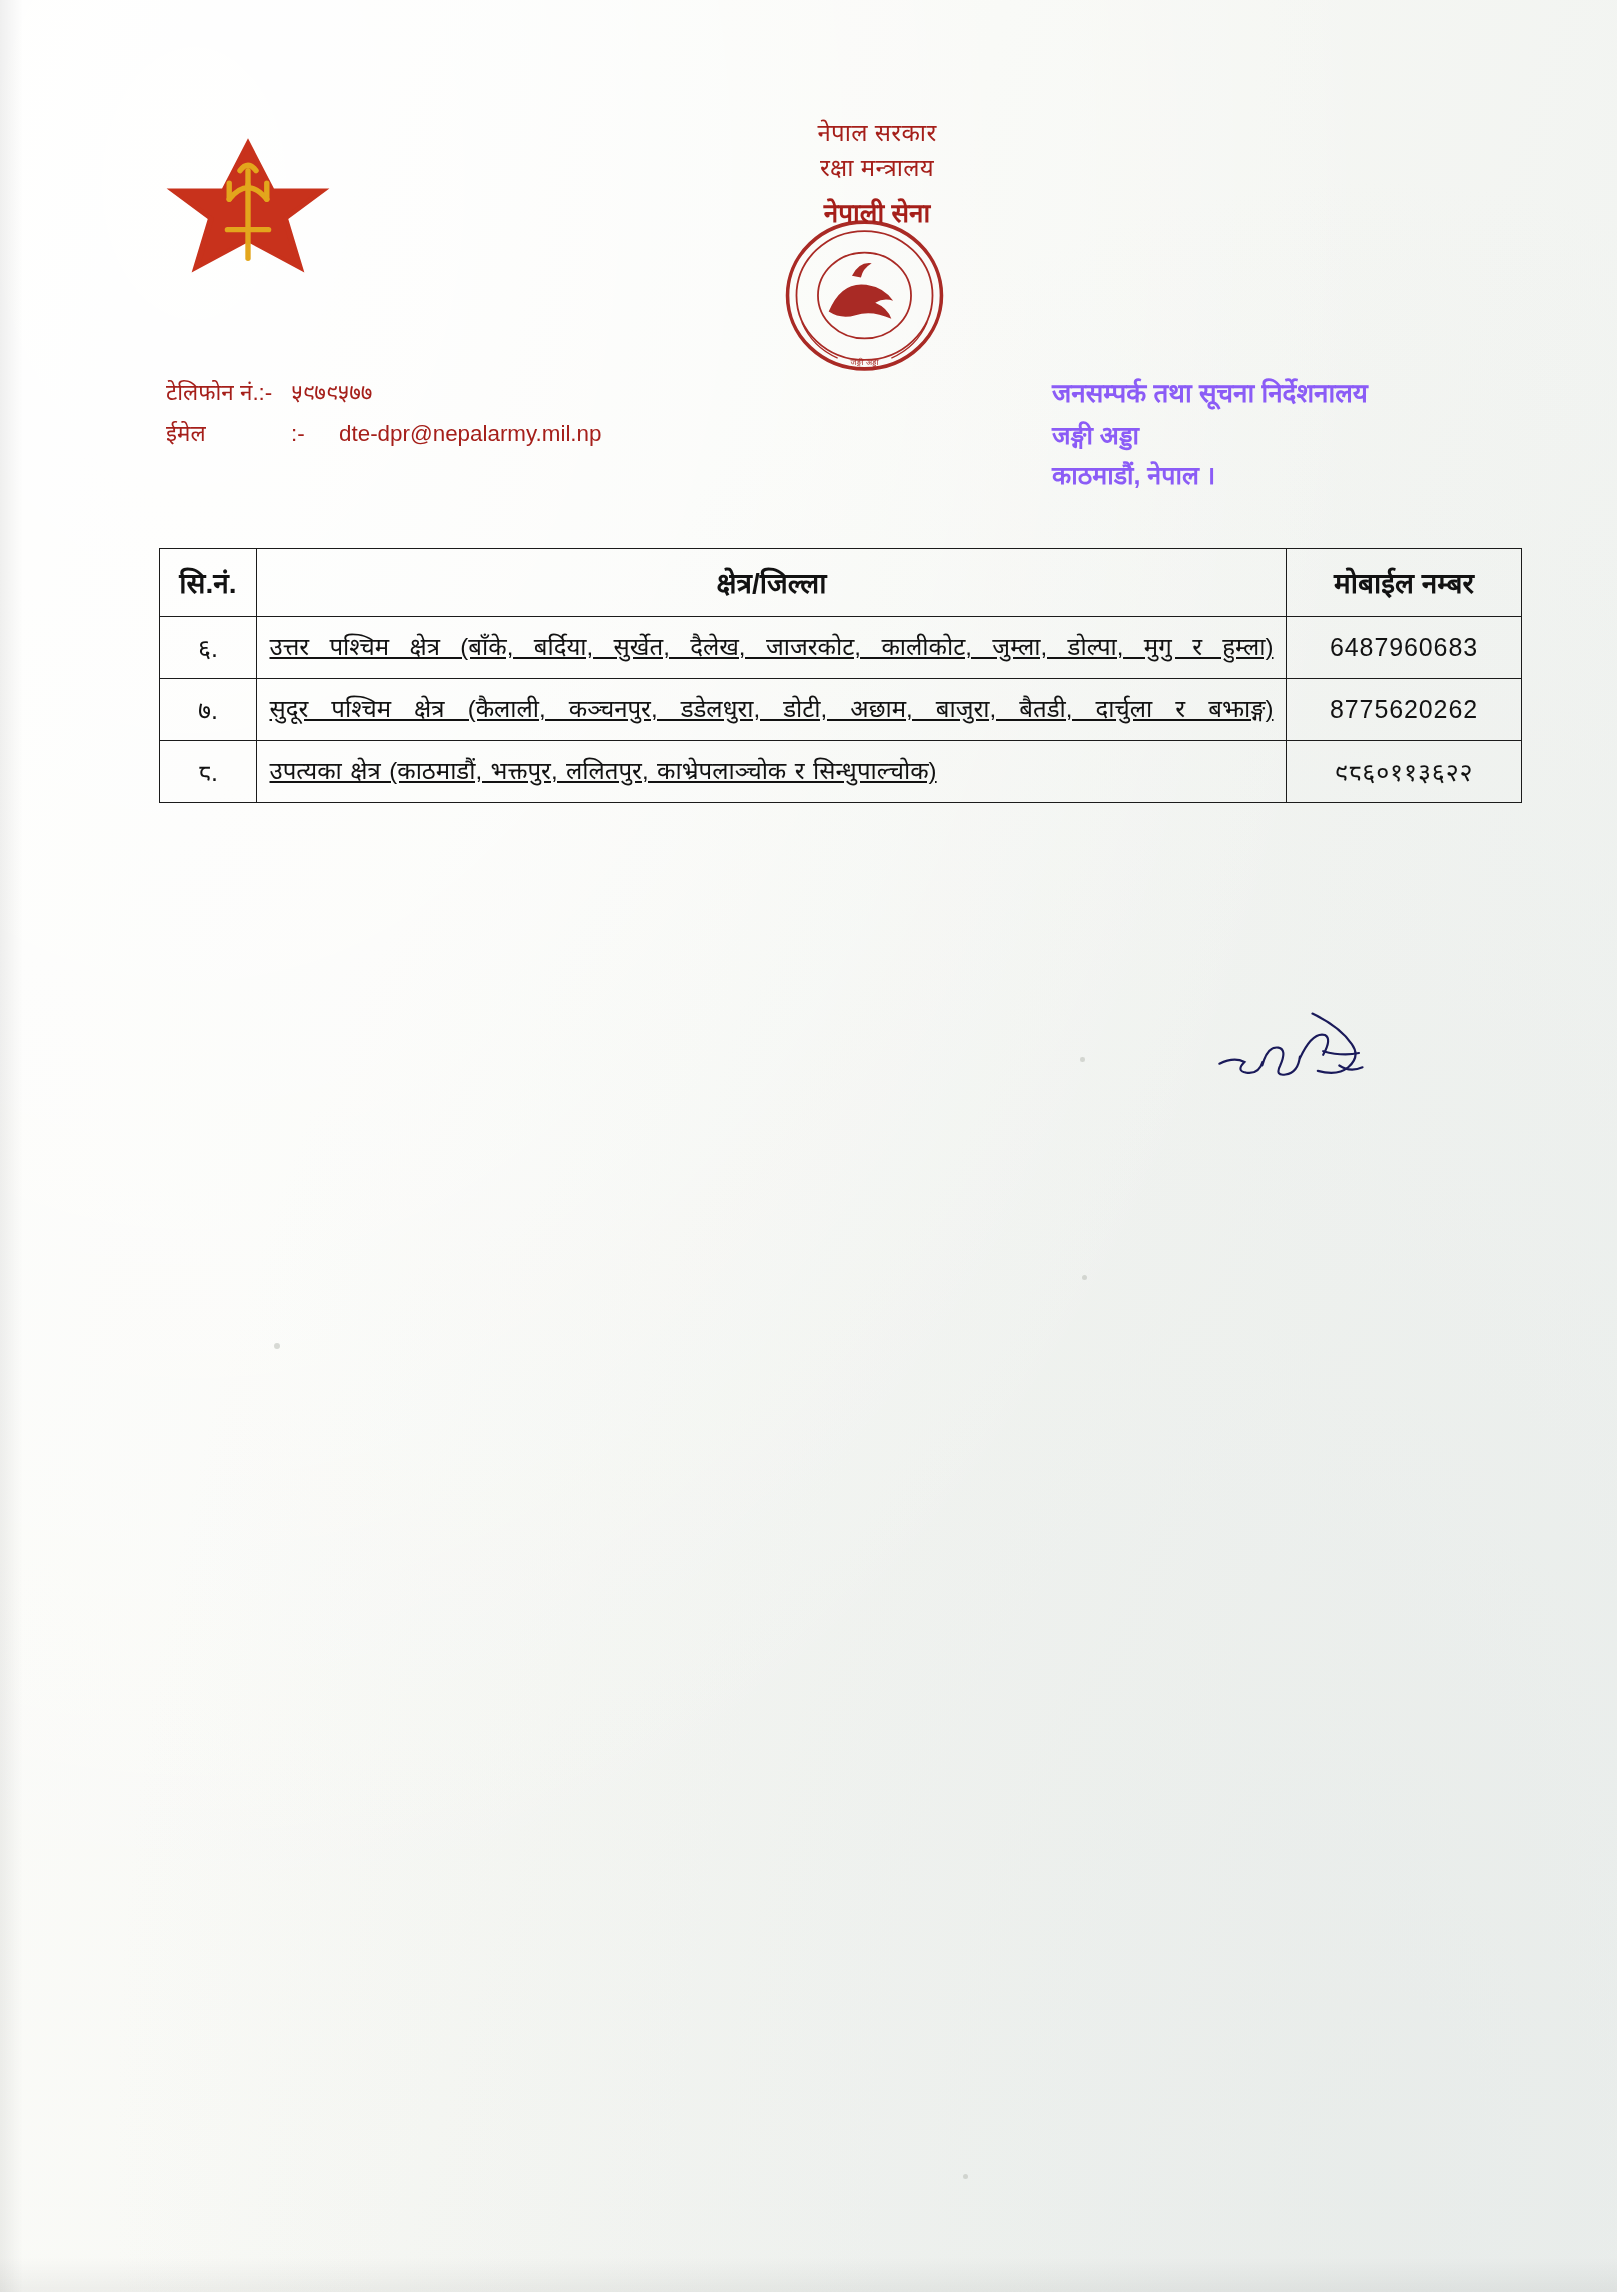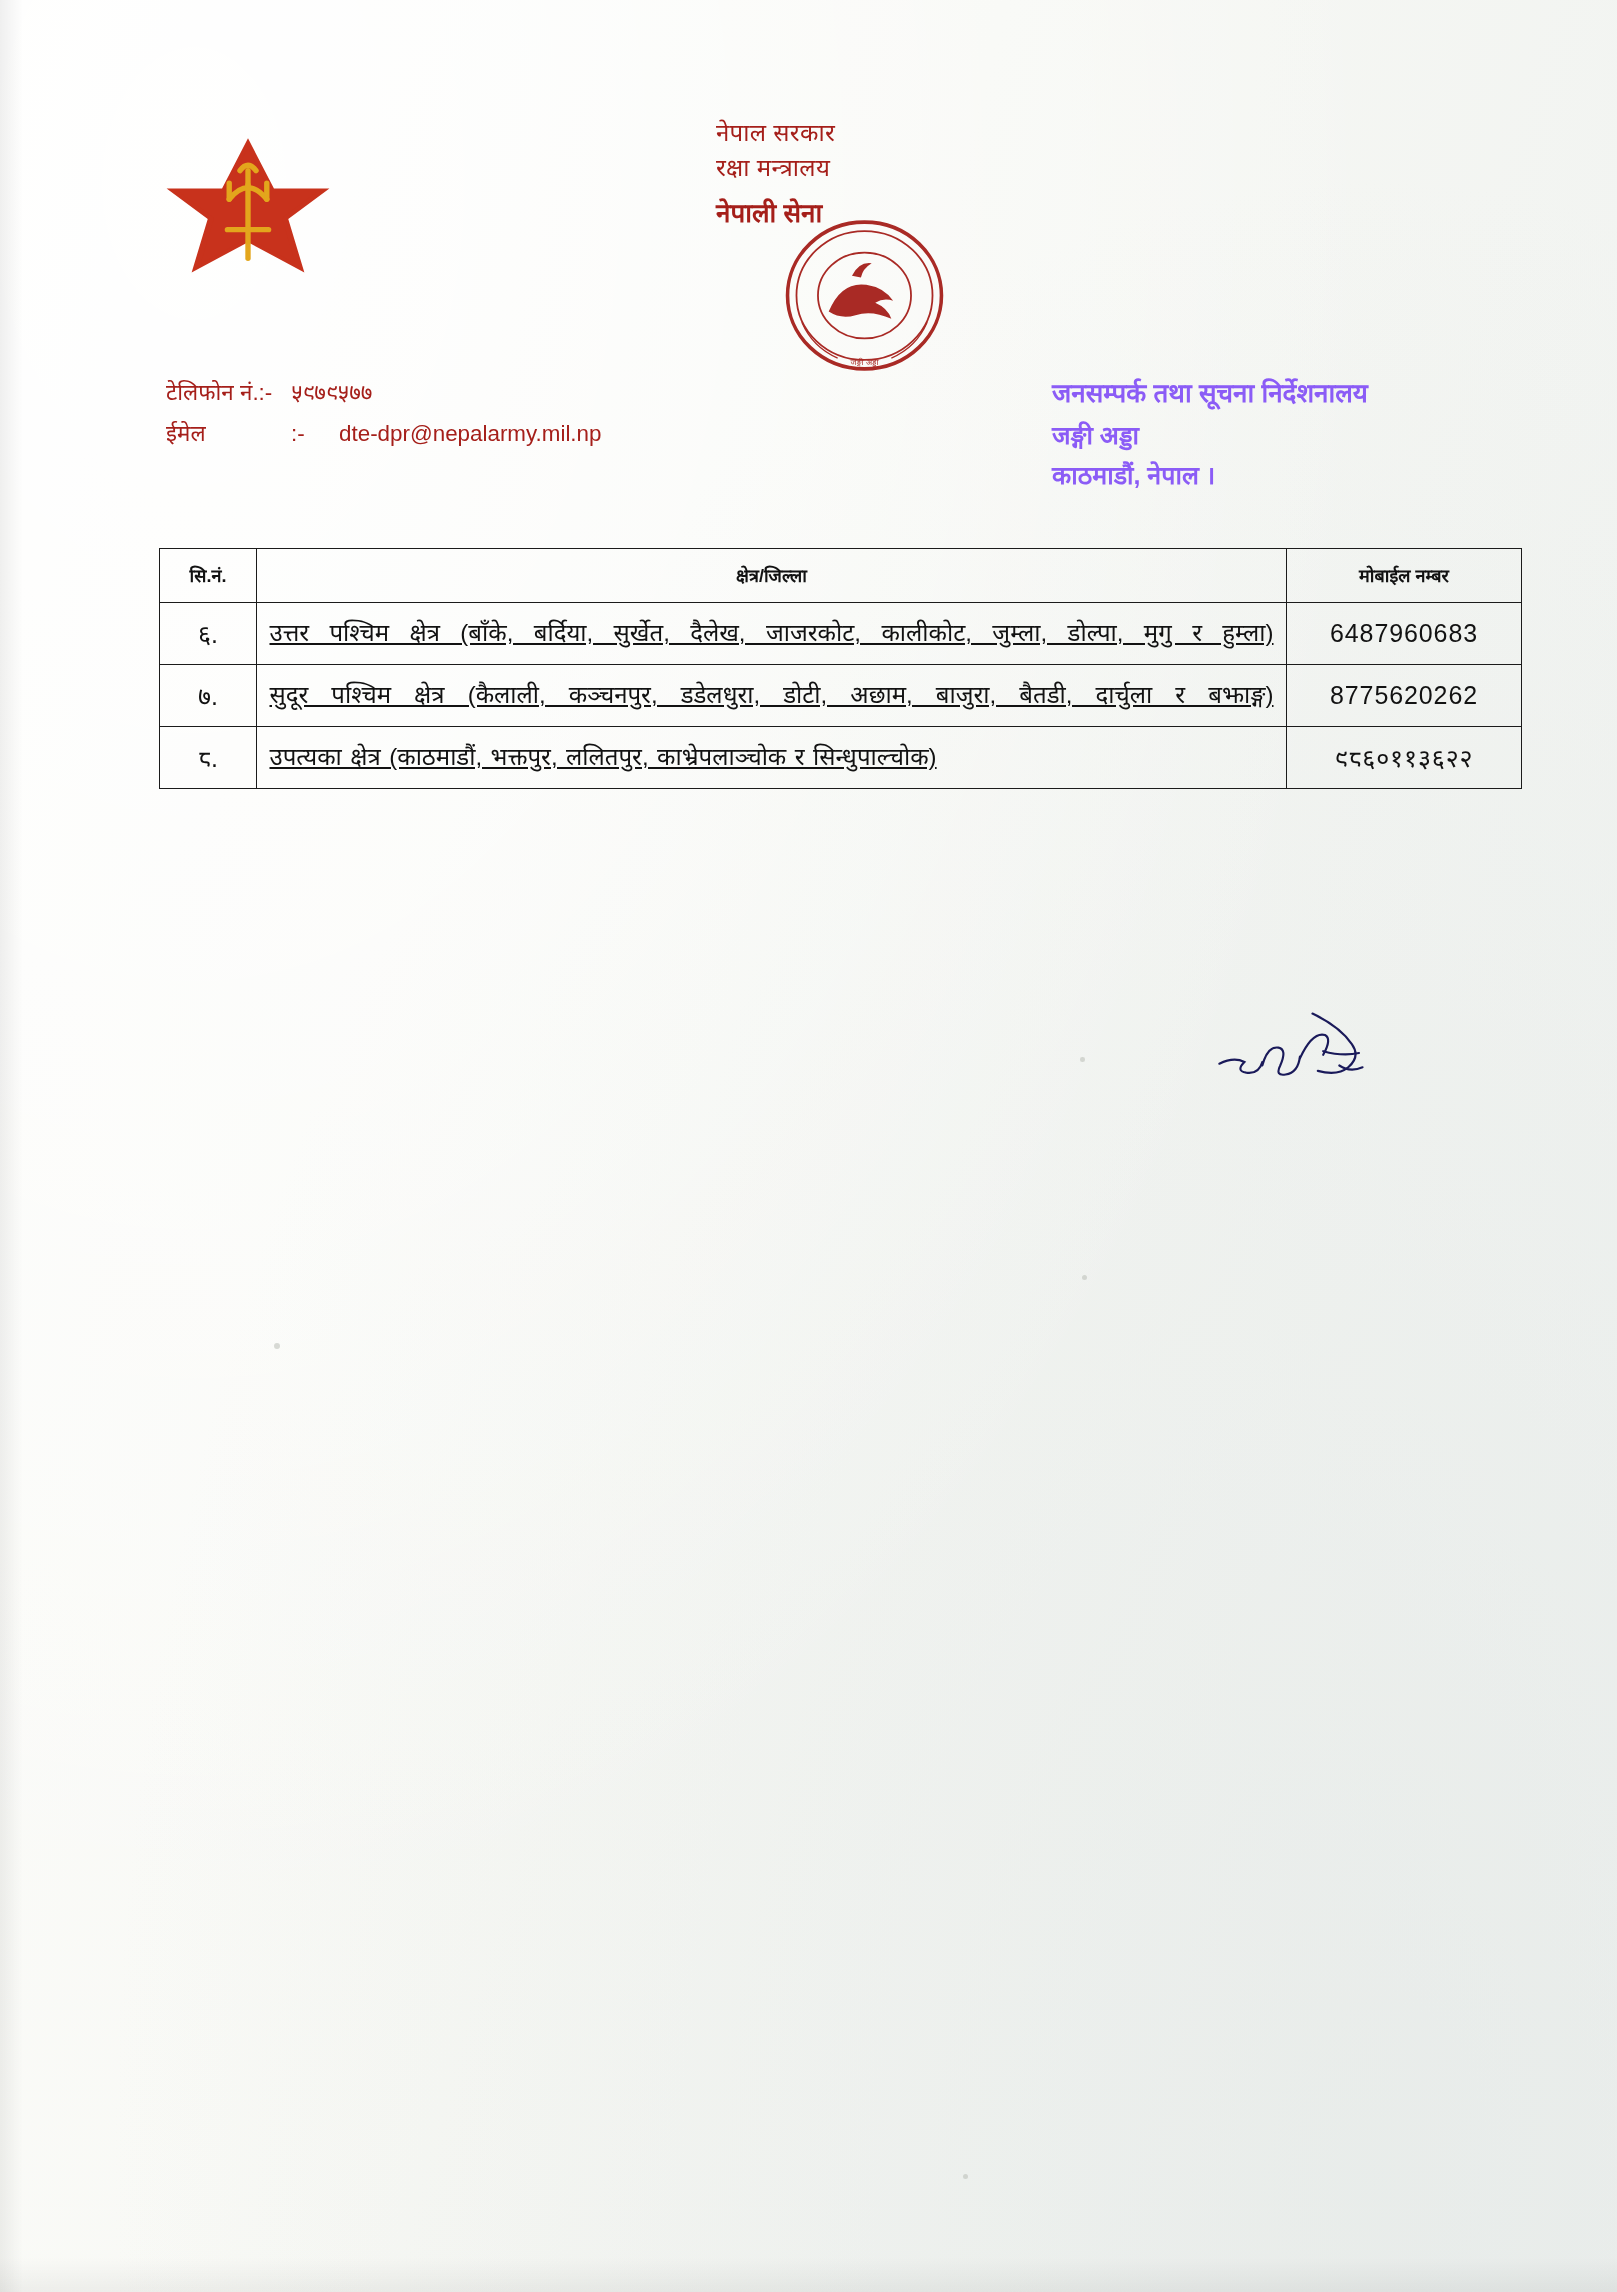--- a/index.html
+++ b/index.html
@@ -46,21 +46,21 @@
     width: 170px;
     height: 170px;
   }
   .emblem-star svg { display: block; }
 
   .header-center {
     position: absolute;
     left: 716px;
     top: 116px;
     width: 322px;
-    text-align: left;
+    text-align: center;
     color: #a51f1a;
   }
   .header-center .line {
     font-size: 24px;
     line-height: 1.45;
     letter-spacing: 0.3px;
     font-weight: 500;
   }
   .header-center .line-big {
     font-size: 26px;
@@ -115,21 +115,21 @@
   .doc-table th, .doc-table td {
     border: 1.8px solid #1b1b1b;
     padding: 10.7px 12.5px;
     vertical-align: middle;
     font-size: 24px;
     color: #121212;
   }
   .doc-table th {
     text-align: center;
     font-weight: 700;
-    font-size: 18px;
+    font-size: 28px;
     padding-top: 14.3px;
     padding-bottom: 14.3px;
   }
   .col-sn { width: 97px; }
   .col-region { width: 1030px; }
   .col-mobile { width: 235px; }
 
   td.sn {
     text-align: center;
     font-size: 25px;

